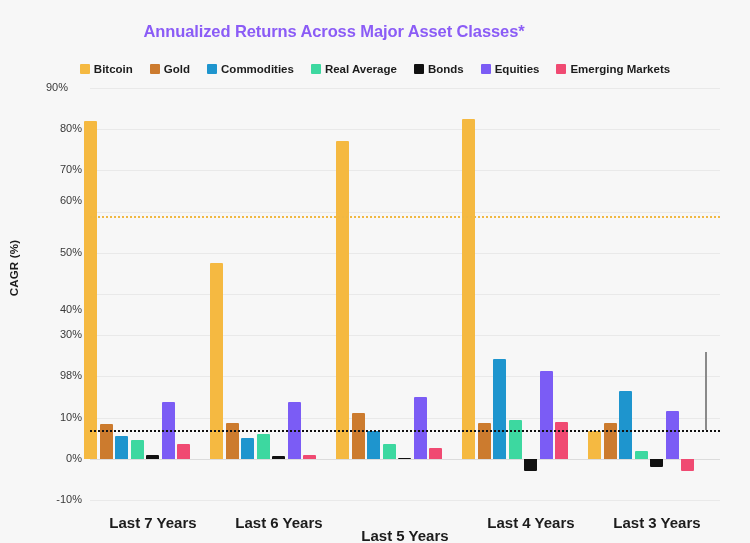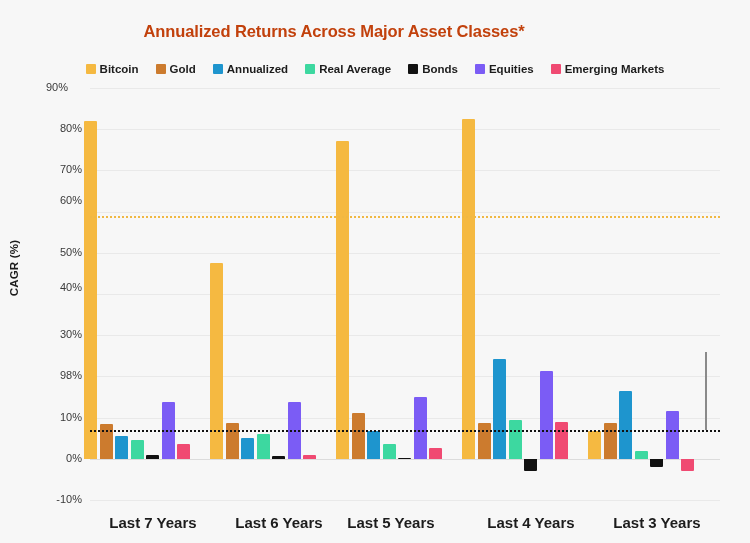--- a/index.html
+++ b/index.html
@@ -17,21 +17,21 @@
 
   
   .chart-title {
     position: absolute;
     top: 22px;
     left: 0;
     width: 668px;
     text-align: center;
     font-size: 16.5px;
     font-weight: bold;
-    color: #c2410c;
+    color: #8b5cf6;
     letter-spacing: -0.1px;
   }
 
   
   .legend {
     position: absolute;
     top: 63px;
     left: 0;
     width: 750px;
     display: flex;
@@ -160,21 +160,21 @@
     <div class="legend-item">
       <span class="legend-swatch" style="background: rgb(245, 185, 65);"></span>
       <span class="legend-label">Bitcoin</span>
     </div>
     <div class="legend-item">
       <span class="legend-swatch" style="background: rgb(204, 123, 46);"></span>
       <span class="legend-label">Gold</span>
     </div>
     <div class="legend-item">
       <span class="legend-swatch" style="background: rgb(30, 149, 206);"></span>
-      <span class="legend-label">Annualized</span>
+      <span class="legend-label">Commodities</span>
     </div>
     <div class="legend-item">
       <span class="legend-swatch" style="background: rgb(61, 216, 160);"></span>
       <span class="legend-label">Real Average</span>
     </div>
     <div class="legend-item">
       <span class="legend-swatch" style="background: rgb(17, 17, 17);"></span>
       <span class="legend-label">Bonds</span>
     </div>
     <div class="legend-item">
@@ -194,21 +194,21 @@
       <div class="ytick" style="top: 0px; text-align: center;">90%</div>
       <div class="gridline" style="top: 41.2px;"></div>
       <div class="ytick" style="top: 41.2px;">80%</div>
       <div class="gridline" style="top: 82.4px;"></div>
       <div class="ytick" style="top: 82.4px;">70%</div>
       <div class="gridline" style="top: 123.6px;"></div>
       <div class="ytick" style="top: 113px;">60%</div>
       <div class="gridline" style="top: 164.8px;"></div>
       <div class="ytick" style="top: 164.8px;">50%</div>
       <div class="gridline" style="top: 206px;"></div>
-      <div class="ytick" style="top: 200px;">40%</div>
+      <div class="ytick" style="top: 222px;">40%</div>
       <div class="gridline" style="top: 247.2px;"></div>
       <div class="ytick" style="top: 247.2px;">30%</div>
       <div class="gridline" style="top: 288.4px;"></div>
       <div class="ytick" style="top: 288.4px;">98%</div>
       <div class="gridline" style="top: 329.6px;"></div>
       <div class="ytick" style="top: 329.6px;">10%</div>
       <div class="gridline zero" style="top: 370.8px;"></div>
       <div class="ytick" style="top: 370.8px;">0%</div>
       <div class="gridline" style="top: 412px;"></div>
       <div class="ytick" style="top: 412px;">-10%</div>
@@ -228,21 +228,21 @@
       <div class="bar" title="Equities — Last 6 Years: 13.9%" style="left: 197.5px; top: 313.532px; height: 57.268px; width: 13px; bottom: auto; background: rgb(123, 92, 245);"></div>
       <div class="bar" title="Emerging Markets — Last 6 Years: 1%" style="left: 213px; top: 366.68px; height: 4.12px; width: 13px; bottom: auto; background: rgb(240, 74, 114);"></div>
       <div class="xtick" style="left: 126px; width: 126px;">Last 6 Years</div>
       <div class="bar" title="Bitcoin — Last 5 Years: 77.2%" style="left: 246px; top: 52.736px; height: 318.064px; width: 13px; bottom: auto; background: rgb(245, 185, 65);"></div>
       <div class="bar" title="Gold — Last 5 Years: 11%" style="left: 261.5px; top: 325.48px; height: 45.32px; width: 13px; bottom: auto; background: rgb(204, 123, 46);"></div>
       <div class="bar" title="Commodities — Last 5 Years: 6.7%" style="left: 277px; top: 343.196px; height: 27.604px; width: 13px; bottom: auto; background: rgb(30, 149, 206);"></div>
       <div class="bar" title="Real Estate — Last 5 Years: 3.7%" style="left: 292.5px; top: 355.556px; height: 15.244px; width: 13px; bottom: auto; background: rgb(61, 216, 160);"></div>
       <div class="bar" title="Bonds — Last 5 Years: 0.3%" style="left: 308px; top: 369.564px; height: 1.5px; width: 13px; bottom: auto; background: rgb(17, 17, 17);"></div>
       <div class="bar" title="Equities — Last 5 Years: 15%" style="left: 323.5px; top: 309px; height: 61.8px; width: 13px; bottom: auto; background: rgb(123, 92, 245);"></div>
       <div class="bar" title="Emerging Markets — Last 5 Years: 2.7%" style="left: 339px; top: 359.676px; height: 11.124px; width: 13px; bottom: auto; background: rgb(240, 74, 114);"></div>
-      <div class="xtick" style="left: 238px; width: 126px;">Last 5 Years</div>
+      <div class="xtick" style="left: 252px; width: 126px; margin-top: 13px;">Last 5 Years</div>
       <div class="bar" title="Bitcoin — Last 4 Years: 82.5%" style="left: 372px; top: 30.9px; height: 339.9px; width: 13px; bottom: auto; background: rgb(245, 185, 65);"></div>
       <div class="bar" title="Gold — Last 4 Years: 8.8%" style="left: 387.5px; top: 334.544px; height: 36.256px; width: 13px; bottom: auto; background: rgb(204, 123, 46);"></div>
       <div class="bar" title="Commodities — Last 4 Years: 24.2%" style="left: 403px; top: 271.096px; height: 99.704px; width: 13px; bottom: auto; background: rgb(30, 149, 206);"></div>
       <div class="bar" title="Real Estate — Last 4 Years: 9.5%" style="left: 418.5px; top: 331.66px; height: 39.14px; width: 13px; bottom: auto; background: rgb(61, 216, 160);"></div>
       <div class="bar neg" title="Bonds — Last 4 Years: -3%" style="left: 434px; top: 370.8px; height: 12.36px; width: 13px; bottom: auto; background: rgb(17, 17, 17);"></div>
       <div class="bar" title="Equities — Last 4 Years: 21.2%" style="left: 449.5px; top: 283.456px; height: 87.344px; width: 13px; bottom: auto; background: rgb(123, 92, 245);"></div>
       <div class="bar" title="Emerging Markets — Last 4 Years: 9%" style="left: 465px; top: 333.72px; height: 37.08px; width: 13px; bottom: auto; background: rgb(240, 74, 114);"></div>
       <div class="xtick" style="left: 378px; width: 126px;">Last 4 Years</div>
       <div class="bar" title="Bitcoin — Last 3 Years: 6.7%" style="left: 498px; top: 343.196px; height: 27.604px; width: 13px; bottom: auto; background: rgb(245, 185, 65);"></div>
       <div class="bar" title="Gold — Last 3 Years: 8.7%" style="left: 513.5px; top: 334.956px; height: 35.844px; width: 13px; bottom: auto; background: rgb(204, 123, 46);"></div>

